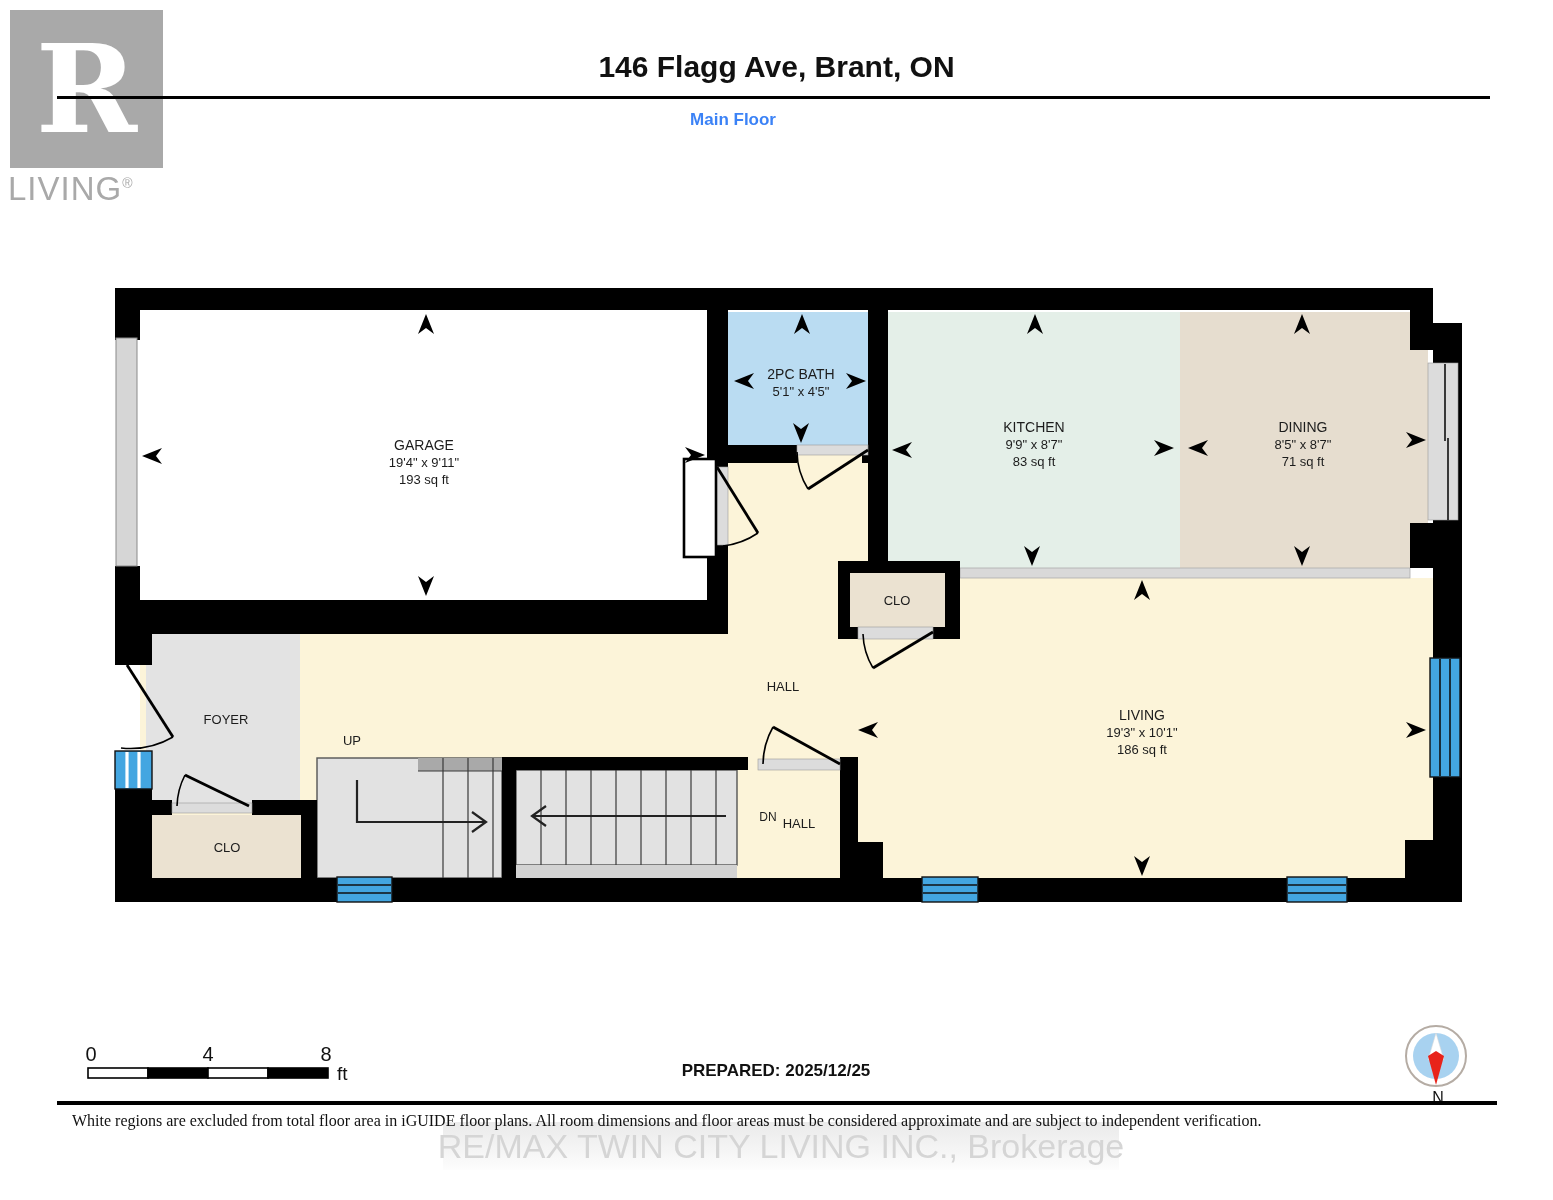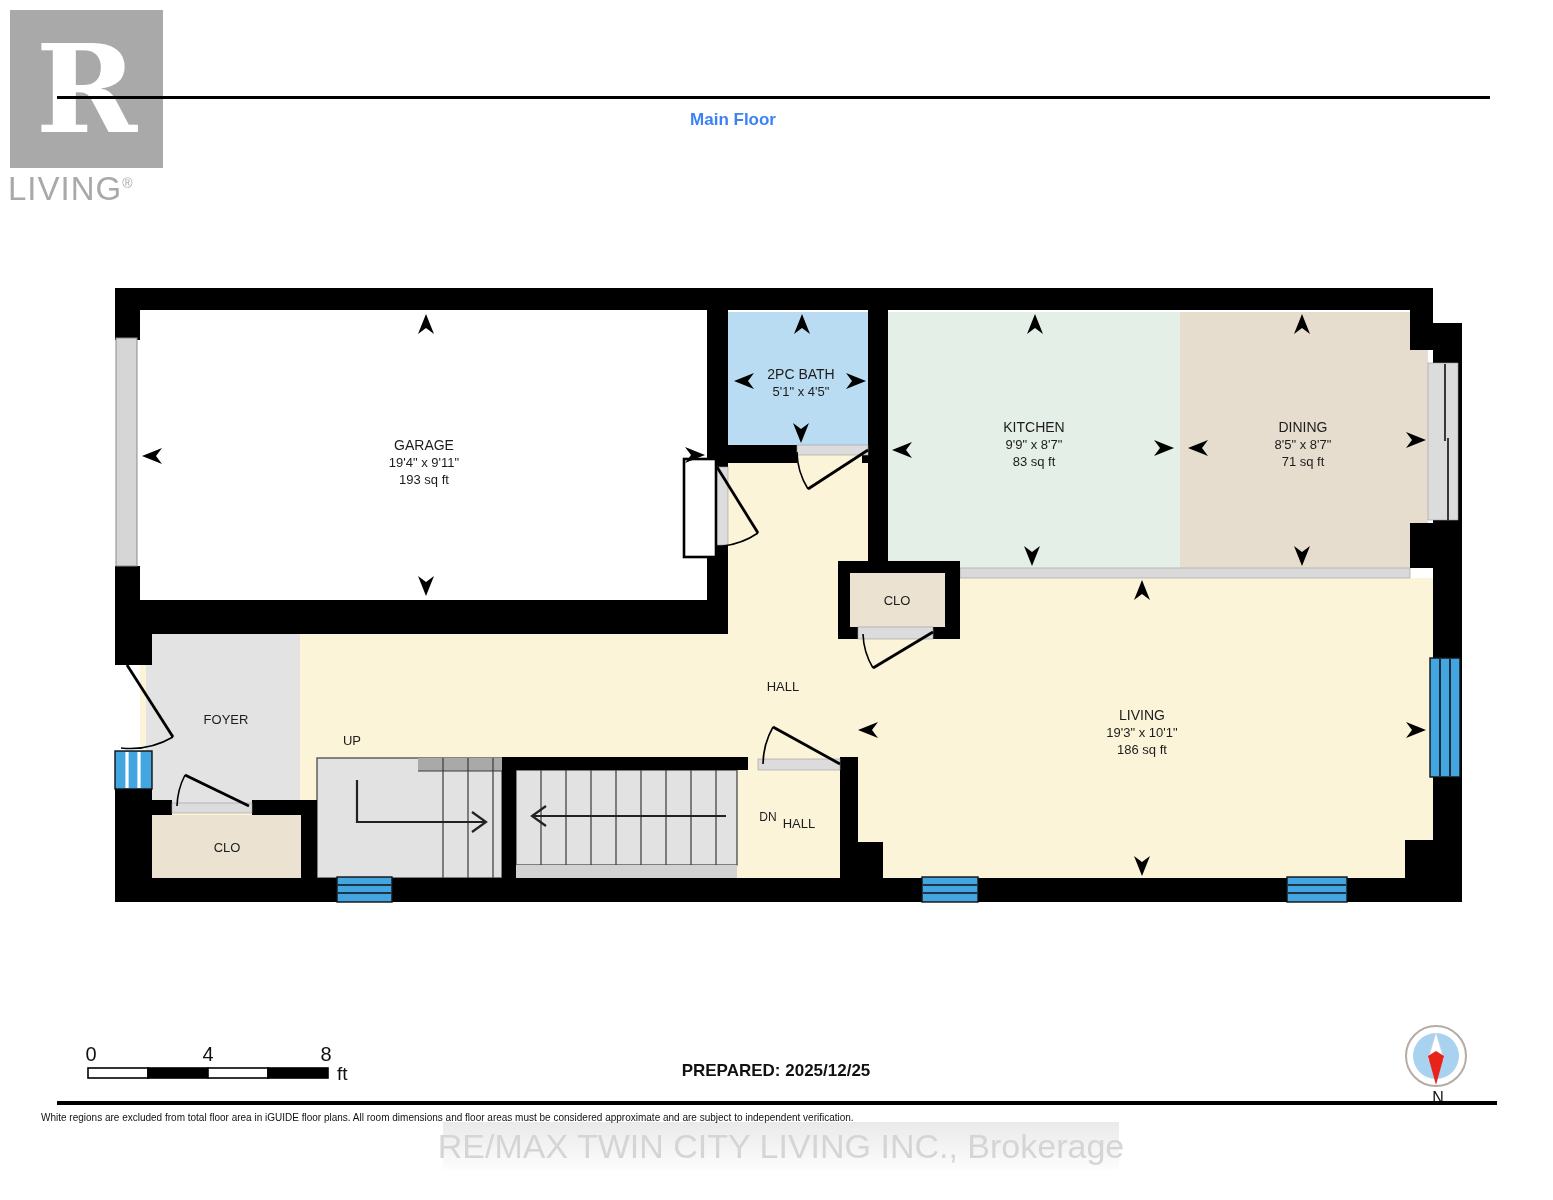--- a/index.html
+++ b/index.html
@@ -16,21 +16,21 @@
   .header-rule{position:absolute;left:57px;top:96px;width:1433px;height:3px;background:#000;z-index:5;}
   .floor-label{position:absolute;left:540px;top:110px;width:236px;text-align:right;
                font-size:17px;font-weight:bold;color:#3b82f6;}
   .areas{position:absolute;left:795px;top:110px;font-size:16.5px;color:#111;line-height:25.5px;}
   
   .watermark{position:absolute;left:443px;top:1122px;width:676px;height:48px;
              background:linear-gradient(180deg,#eaeaea 0%,#f4f4f4 55%,#fdfdfd 100%);
              display:flex;align-items:center;justify-content:center;z-index:1;}
   .watermark span{font-size:34px;color:#d5d5d5;white-space:nowrap;}
   .footer-rule{position:absolute;left:57px;top:1101px;width:1440px;height:3.5px;background:#000;z-index:2;}
-  .disclaimer{position:absolute;left:41px;top:1112px;width:1300px;font-size:10px;color:#111;z-index:3;}
+  .disclaimer{position:absolute;left:72px;top:1112px;width:1300px;font-size:16px;color:#111;z-index:3;font-family:Liberation Serif, serif;}
   
   svg.plan{position:absolute;left:0;top:0;}
   .wall{fill:#000;}
   .room-garage{fill:var(--garage,#ffffff);}
   .room-bath{fill:var(--bath,#badcf2);}
   .room-kitchen{fill:var(--kitchen,#e4efe8);}
   .room-dining{fill:var(--dining,#e6ddcf);}
   .room-hall{fill:var(--hall,#fcf4d9);}
   .room-closet{fill:var(--closet,#ebe2d1);}
   .room-foyer{fill:var(--foyer,#e3e3e3);}
@@ -61,20 +61,21 @@
 </style>
 </head>
 <body>
 
 <div class="page">
 
   <div class="logo-box">
     <span class="logo-r">R</span>
   </div>
   <div class="logo-word"><span>LIVING</span><sup>®</sup></div>
+  <div class="page-title">146 Flagg Ave, Brant, ON</div>
   <div class="header-rule"></div>
   <div class="floor-label">Main Floor</div>
 
   <svg class="plan" width="1553" height="1200" viewBox="0 0 1553 1200">
 
     <g>
       <rect class="room-hall" x="728" y="455" width="140" height="180"></rect>
       <rect class="room-hall" x="140" y="634" width="1293" height="244"></rect>
       <rect class="room-hall" x="960" y="578" width="473" height="56"></rect>
       <rect class="room-garage" x="140" y="310" width="567" height="290"></rect>

